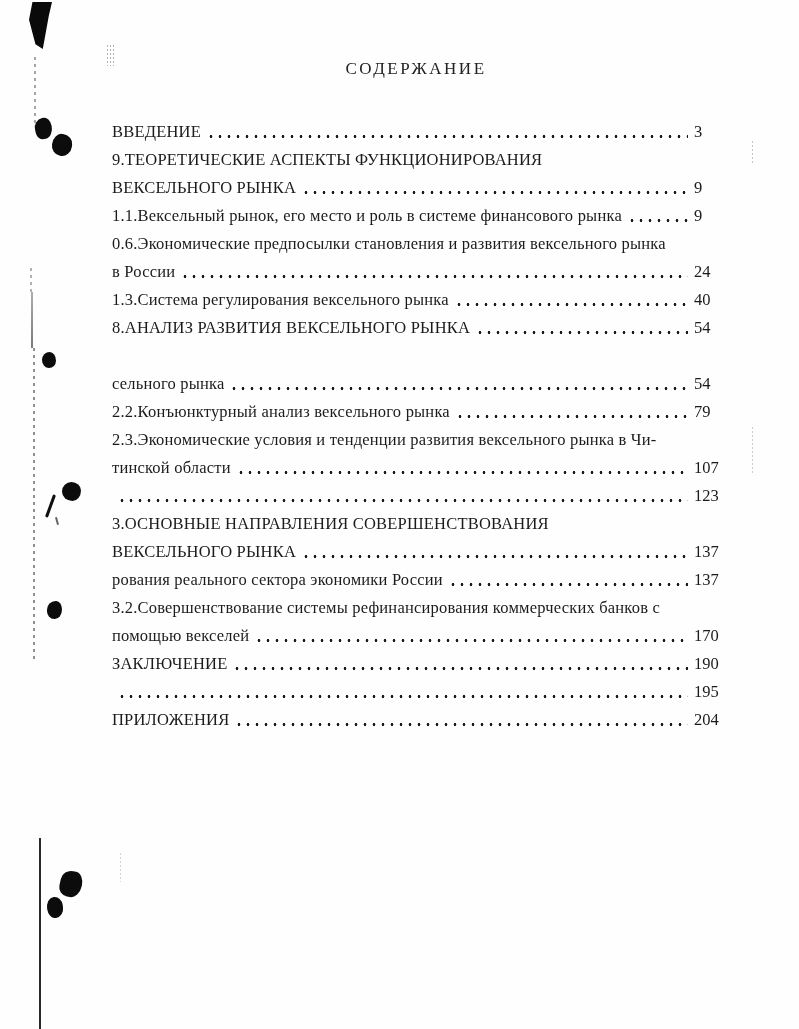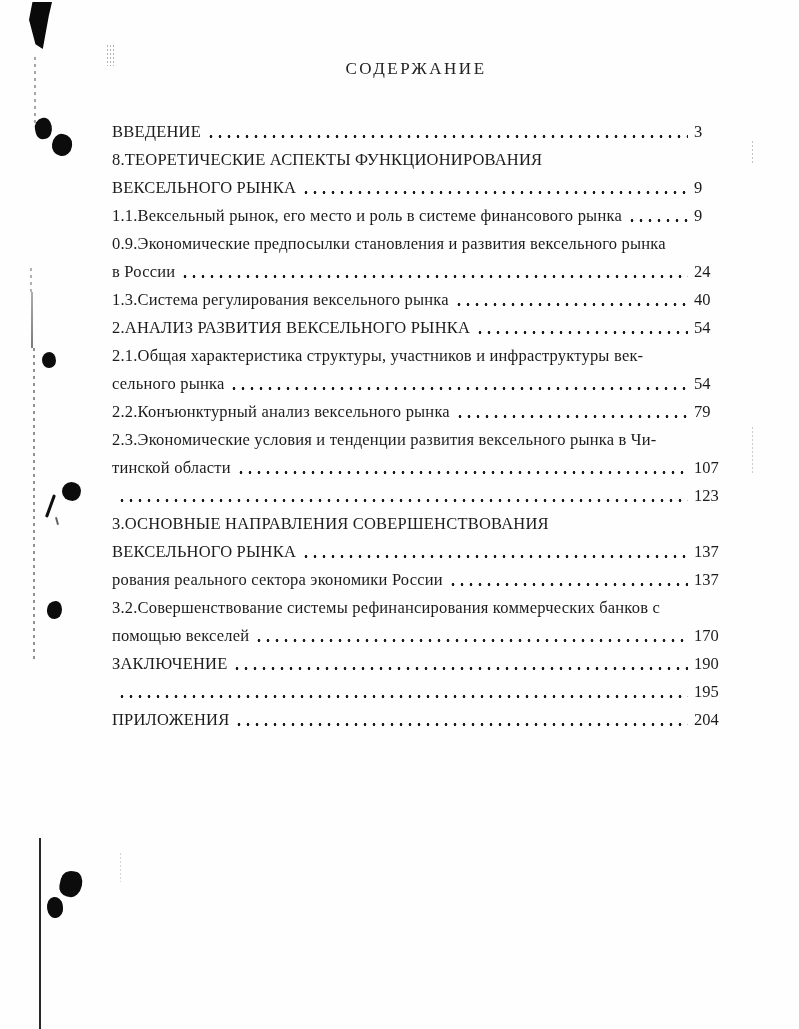--- a/index.html
+++ b/index.html
@@ -112,63 +112,62 @@
 
   <div class="title">СОДЕРЖАНИЕ</div>
   <div class="toc" id="toc">
   <div class="row">
     <span class="txt">ВВЕДЕНИЕ</span>
     <span class="leader"></span>
     <span class="num">3</span>
   </div>
 
   <div class="row">
-    <span class="txt">8.ТЕОРЕТИЧЕСКИЕ АСПЕКТЫ ФУНКЦИОНИРОВАНИЯ</span>
+    <span class="txt">9.ТЕОРЕТИЧЕСКИЕ АСПЕКТЫ ФУНКЦИОНИРОВАНИЯ</span>
     <span class="leader hidden"></span>
     <span class="num"></span>
   </div>
 
   <div class="row">
     <span class="txt">ВЕКСЕЛЬНОГО РЫНКА</span>
     <span class="leader"></span>
     <span class="num">9</span>
   </div>
 
   <div class="row">
     <span class="txt">1.1.Вексельный рынок, его место и роль в системе финансового рынка</span>
     <span class="leader"></span>
     <span class="num">9</span>
   </div>
 
   <div class="row">
-    <span class="txt">0.9.Экономические предпосылки становления и развития вексельного рынка</span>
+    <span class="txt">0.6.Экономические предпосылки становления и развития вексельного рынка</span>
     <span class="leader hidden"></span>
     <span class="num"></span>
   </div>
 
   <div class="row">
     <span class="txt">в России</span>
     <span class="leader"></span>
     <span class="num">24</span>
   </div>
 
   <div class="row">
     <span class="txt">1.3.Система регулирования вексельного рынка</span>
     <span class="leader"></span>
     <span class="num">40</span>
   </div>
 
   <div class="row">
-    <span class="txt">2.АНАЛИЗ РАЗВИТИЯ ВЕКСЕЛЬНОГО РЫНКА</span>
+    <span class="txt">8.АНАЛИЗ РАЗВИТИЯ ВЕКСЕЛЬНОГО РЫНКА</span>
     <span class="leader"></span>
     <span class="num">54</span>
   </div>
 
   <div class="row">
-    <span class="txt">2.1.Общая характеристика структуры, участников и инфраструктуры век-</span>
     <span class="leader hidden"></span>
     <span class="num"></span>
   </div>
 
   <div class="row">
     <span class="txt">сельного рынка</span>
     <span class="leader"></span>
     <span class="num">54</span>
   </div>
 

